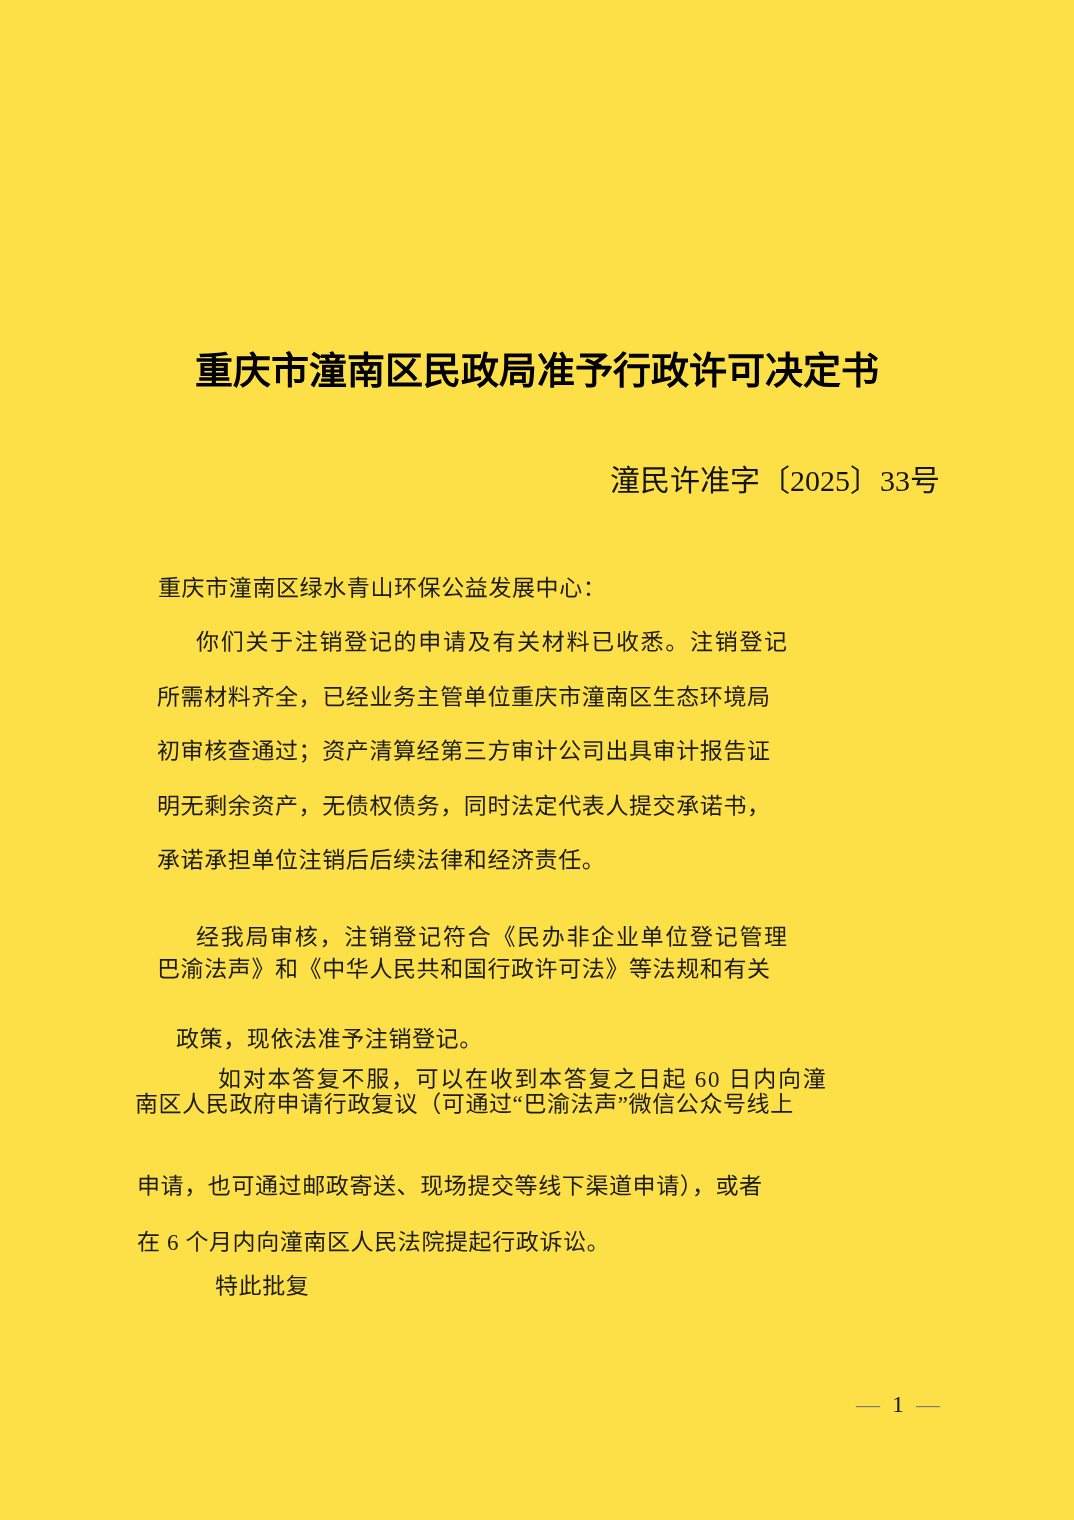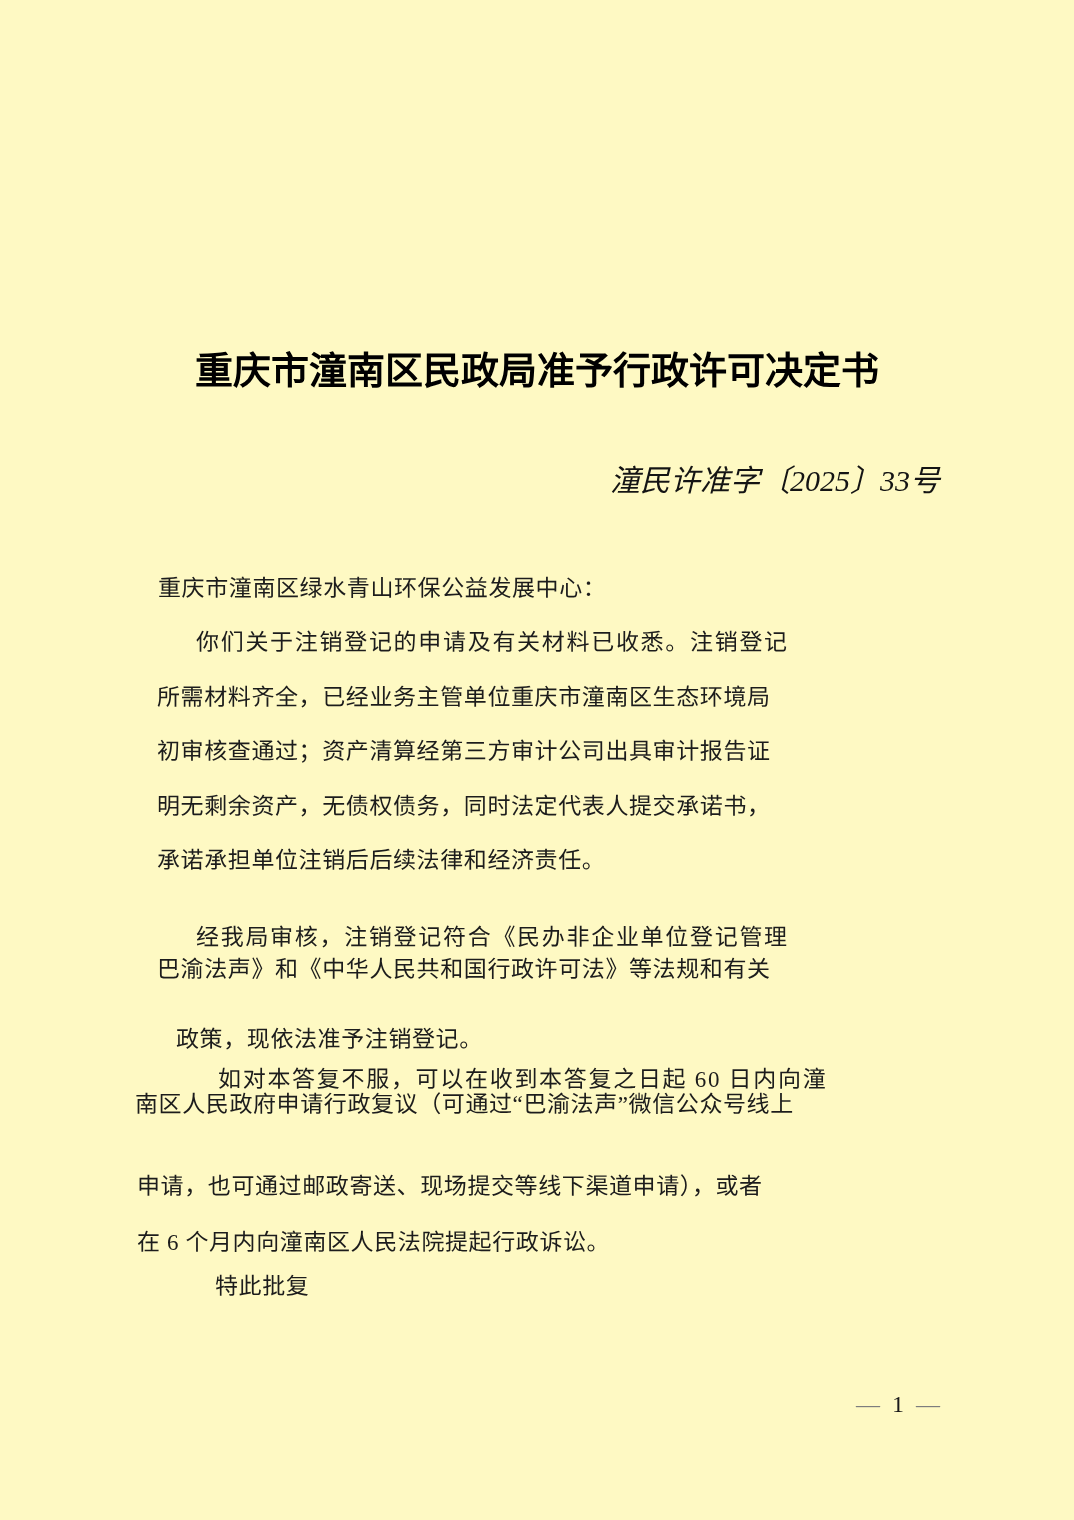--- a/index.html
+++ b/index.html
@@ -5,21 +5,21 @@
 <style>
   html, body {
     margin: 0;
     padding: 0;
     background: #ffffff;
   }
   .page {
     position: relative;
     width: 1074px;
     height: 1520px;
-    background: #fef9c3;
+    background: #fde047;
     overflow: hidden;
     font-family: "Liberation Serif", "DejaVu Serif", serif;
   }
   .doc-title {
     position: absolute;
     top: 346px;
     left: 0;
     width: 1074px;
     margin: 0;
     text-align: center;
@@ -29,21 +29,20 @@
     letter-spacing: 0px;
     color: #000000;
     white-space: nowrap;
   }
   .doc-number {
     position: absolute;
     top: 461px;
     right: 134px;
     font-size: 30px;
     line-height: 40px;
-    font-style: italic;
     color: #141414;
     white-space: nowrap;
   }
   .body-line {
     position: absolute;
     font-size: 23px;
     line-height: 36px;
     letter-spacing: 0.6px;
     color: #1c1c1c;
     white-space: pre;

